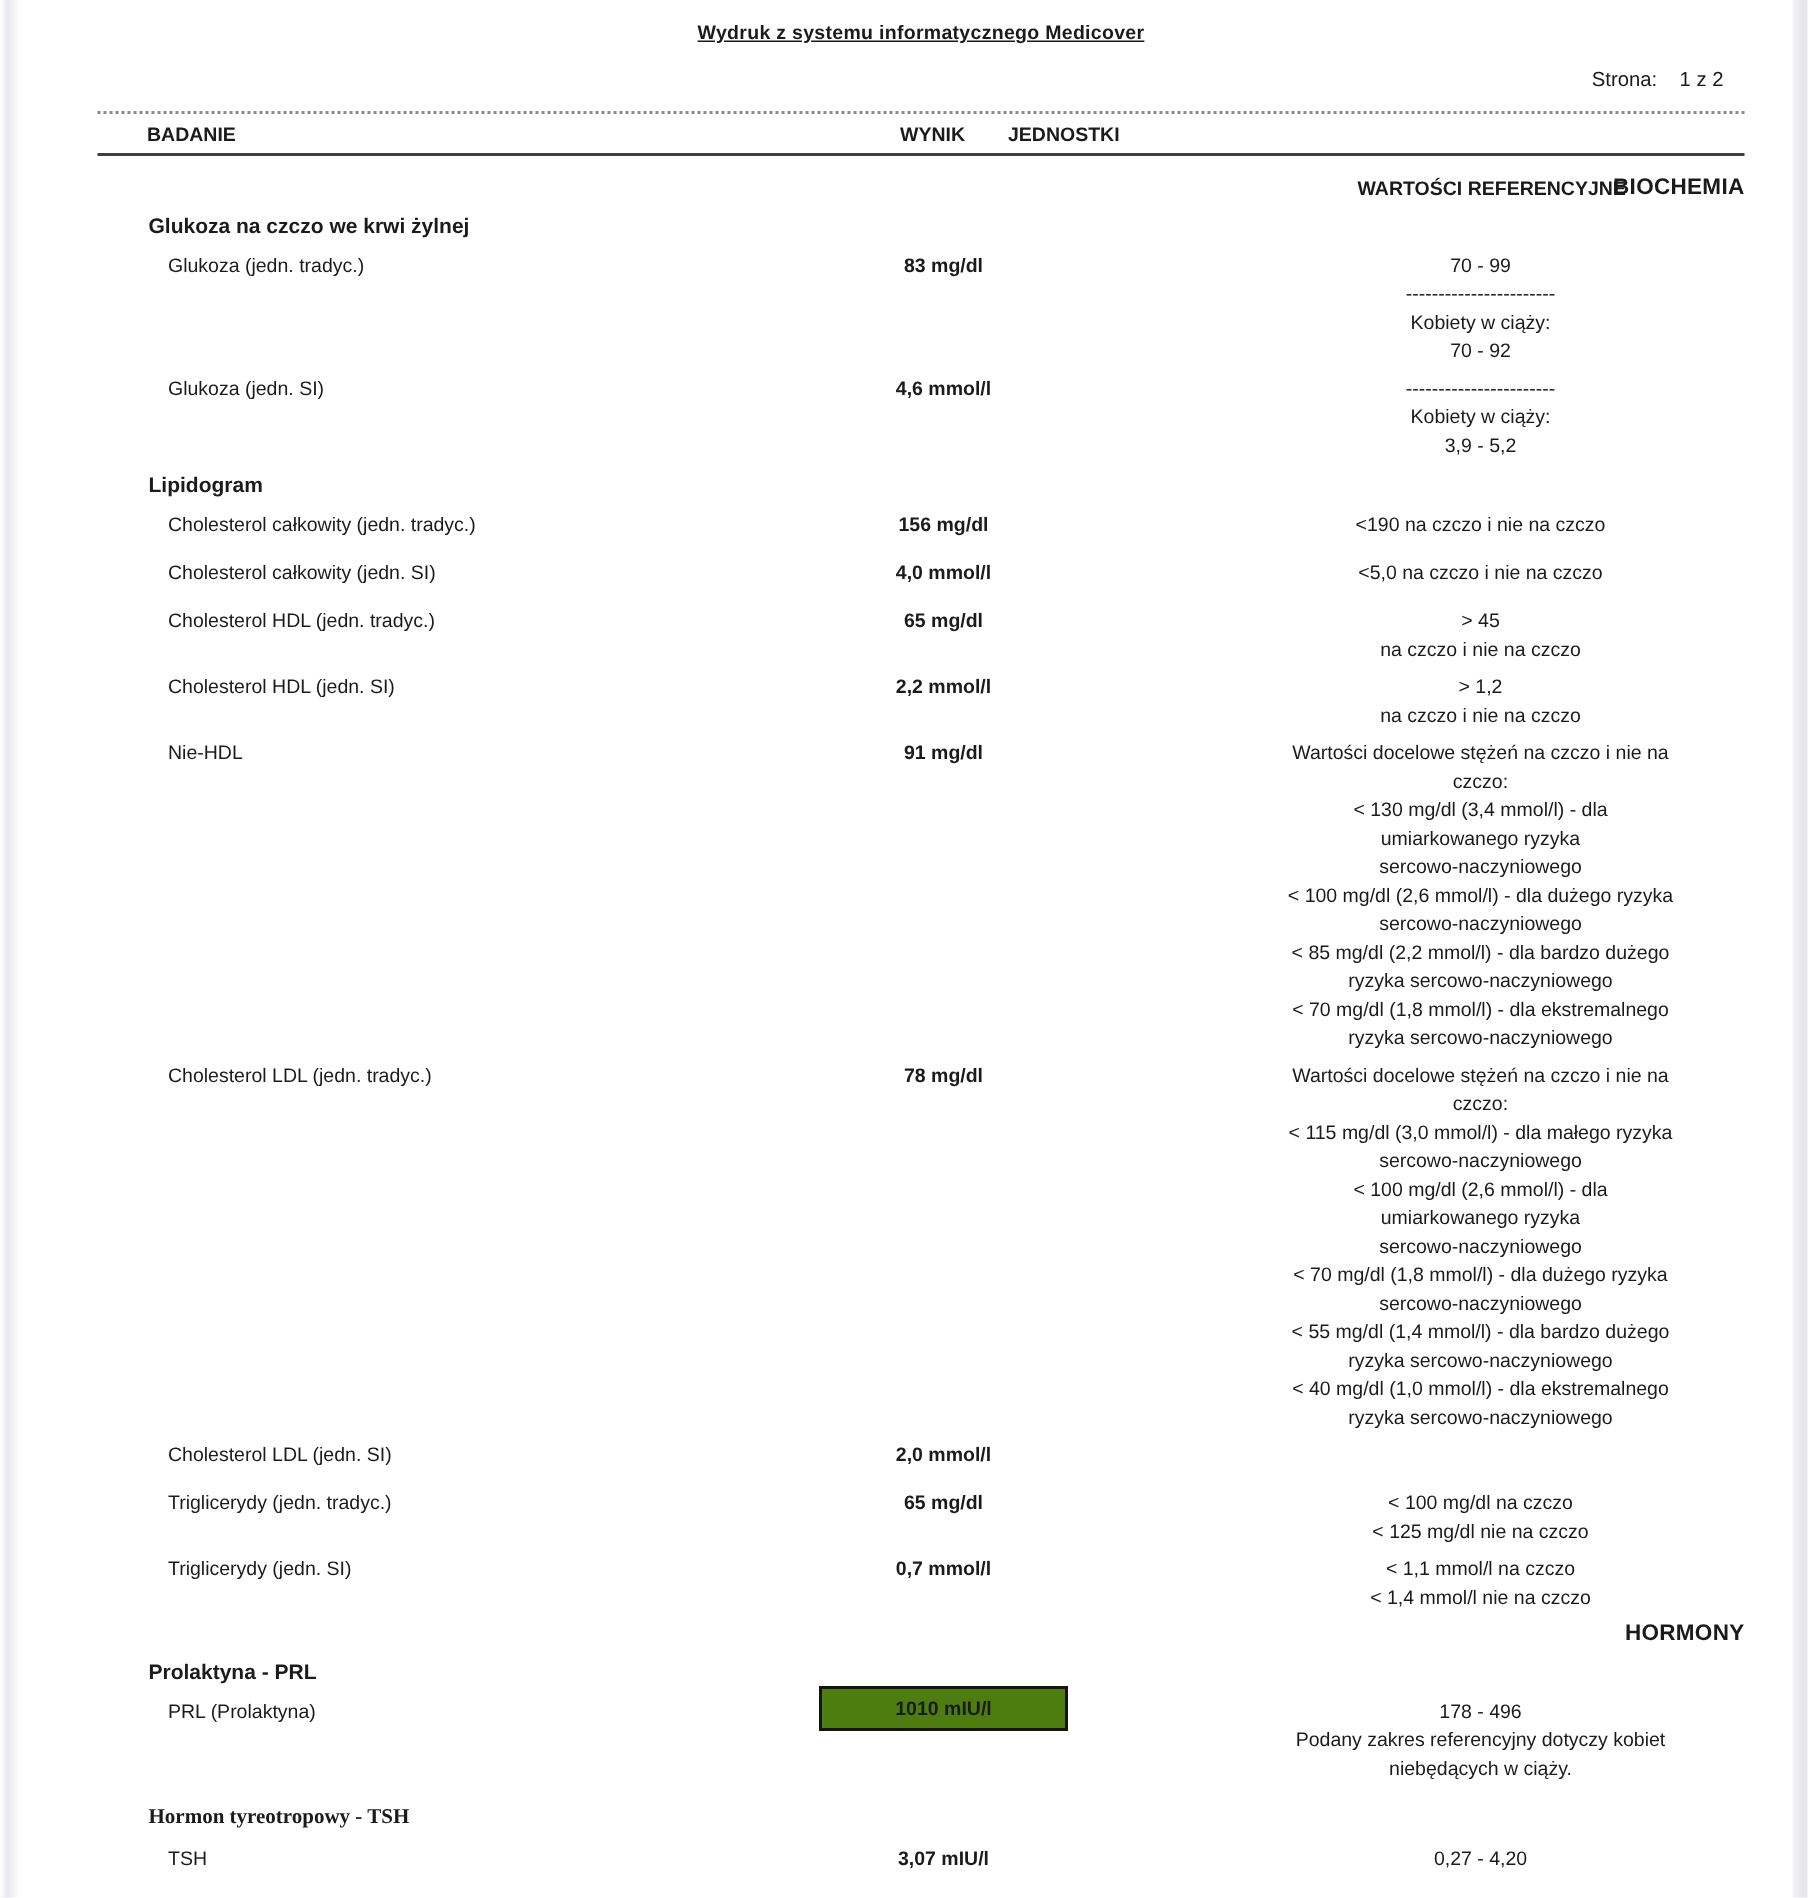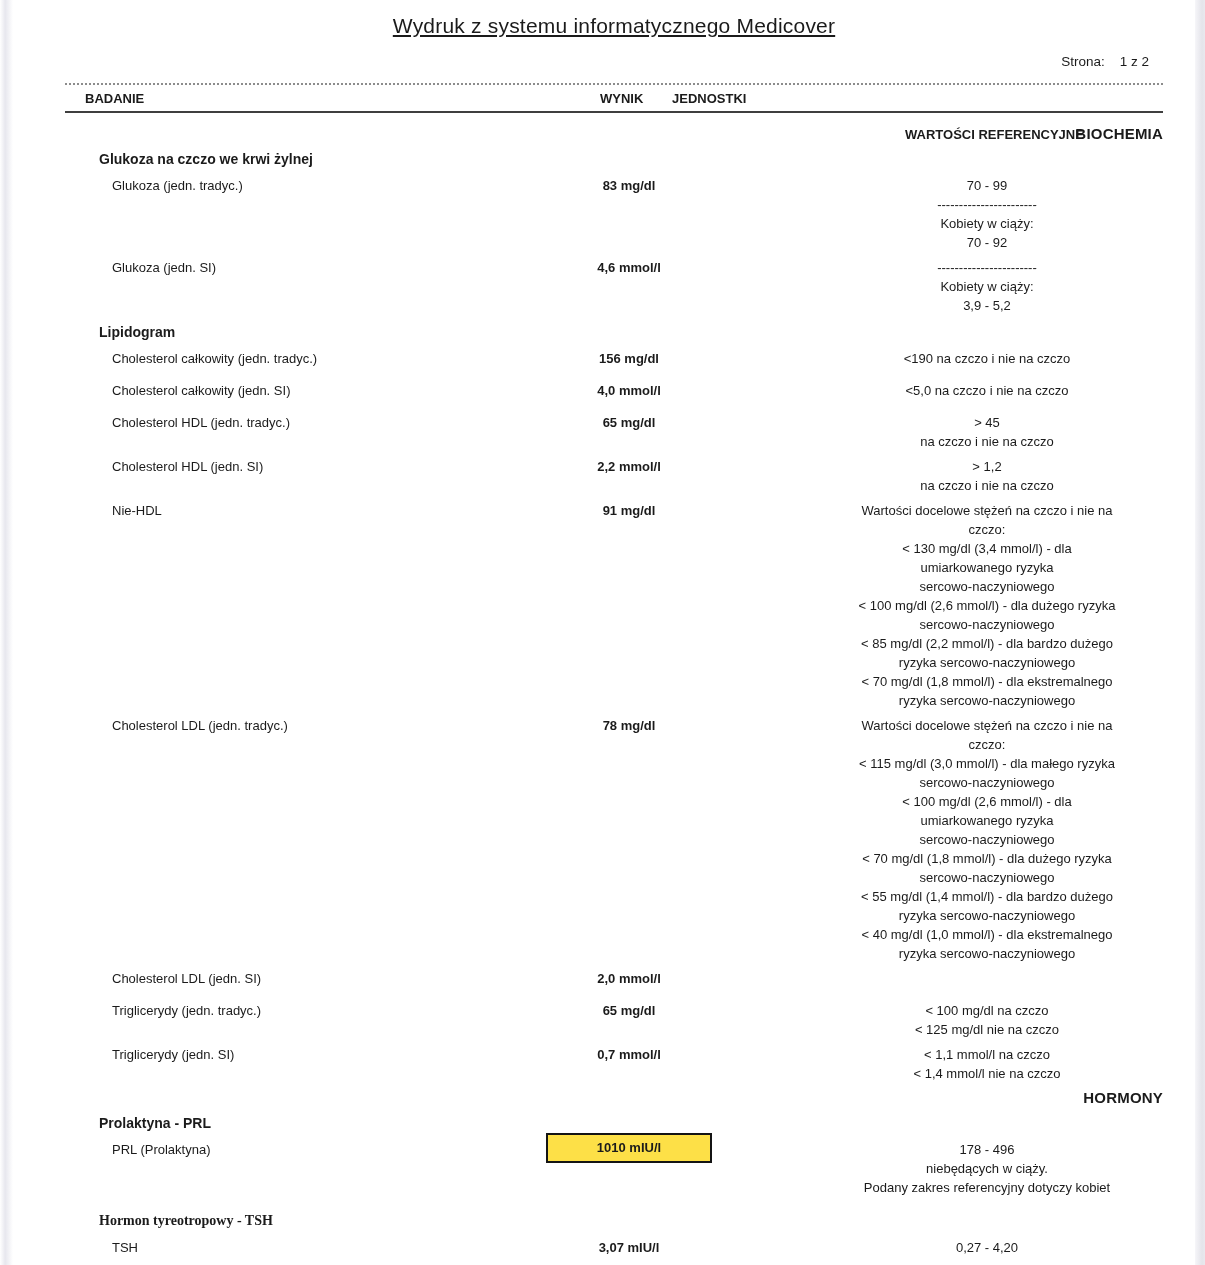--- a/index.html
+++ b/index.html
@@ -18,22 +18,22 @@
   }
   .edge-right {
     position: absolute; right: 0; top: 0; bottom: 0; width: 10px;
     background: linear-gradient(to right, #f6f6f9 0%, #e4e4ea 70%, #e9e9ee 100%);
   }
 
   .content { position: absolute; left: 65px; top: 0; width: 1098px; }
 
   .title {
     text-align: center;
-    font-size: 21px;
-    font-weight: normal;
+    font-size: 13px;
+    font-weight: bold;
     text-decoration: underline;
     margin-top: 14px;
     letter-spacing: 0.2px;
   }
   .page-no {
     text-align: right;
     padding-right: 14px;
     font-size: 13.5px;
     margin-top: 16px;
     height: 16px;
@@ -43,21 +43,21 @@
   .dotted { border-top: 2px dotted #8c8c8c; margin-top: 13px; height: 0; }
 
   .col-headers {
     position: relative;
     height: 16px;
     margin-top: 6px;
     font-size: 13px;
     font-weight: bold;
   }
   .ch { position: absolute; top: 0; white-space: nowrap; }
-  .ch-badanie   { left: 20px; }
+  .ch-badanie   { left: 33px; }
   .ch-wynik     { left: 535px; }
   .ch-jednostki { left: 607px; }
   .ch-wartosci  { left: 840px; margin-top: 36px; }
 
   .rule { border-top: 2.5px solid #3f3f3f; margin-top: 4px; height: 0; }
 
   .section-title {
     font-size: 15px;
     font-weight: bold;
     line-height: 17px;
@@ -91,21 +91,21 @@
   .cell-result { text-align: center; font-weight: bold; }
   .cell-units  { text-align: center; }
   .cell-ref    { text-align: center; }
   .ref-line    { white-space: nowrap; }
 
   .result-inner { display: block; }
   .result-inner.boxed {
     border: 2px solid #141414;
     padding: 3px 2px 4px;
     margin-top: -7px;
-    background: #fde047;
+    background: #4d7c0f;
   }
 </style>
 </head>
 <body>
 
 <div class="edge-left"></div>
 <div class="edge-right"></div>
 
 <div class="content">
   <div class="title">Wydruk z systemu informatycznego Medicover</div>
@@ -298,22 +298,22 @@
     <div class="group-title">Prolaktyna - PRL</div>
     <div class="rows">
   <div class="row">
     <div class="cell cell-test">PRL (Prolaktyna)</div>
     <div class="cell cell-result">
       <span class="result-inner boxed">1010 mIU/l</span>
     </div>
     <div class="cell cell-units"></div>
     <div class="cell cell-ref">
                   <div class="ref-line">178 - 496</div>
+                  <div class="ref-line">Podany zakres referencyjny dotyczy kobiet</div>
                   <div class="ref-line">niebędących w ciąży.</div>
-                  <div class="ref-line">Podany zakres referencyjny dotyczy kobiet</div>
                 </div>
   </div>
 </div>
   </div>
 
   <div class="group">
     <div class="group-title">Hormon tyreotropowy - TSH</div>
     <div class="rows">
   <div class="row">
     <div class="cell cell-test">TSH</div>

